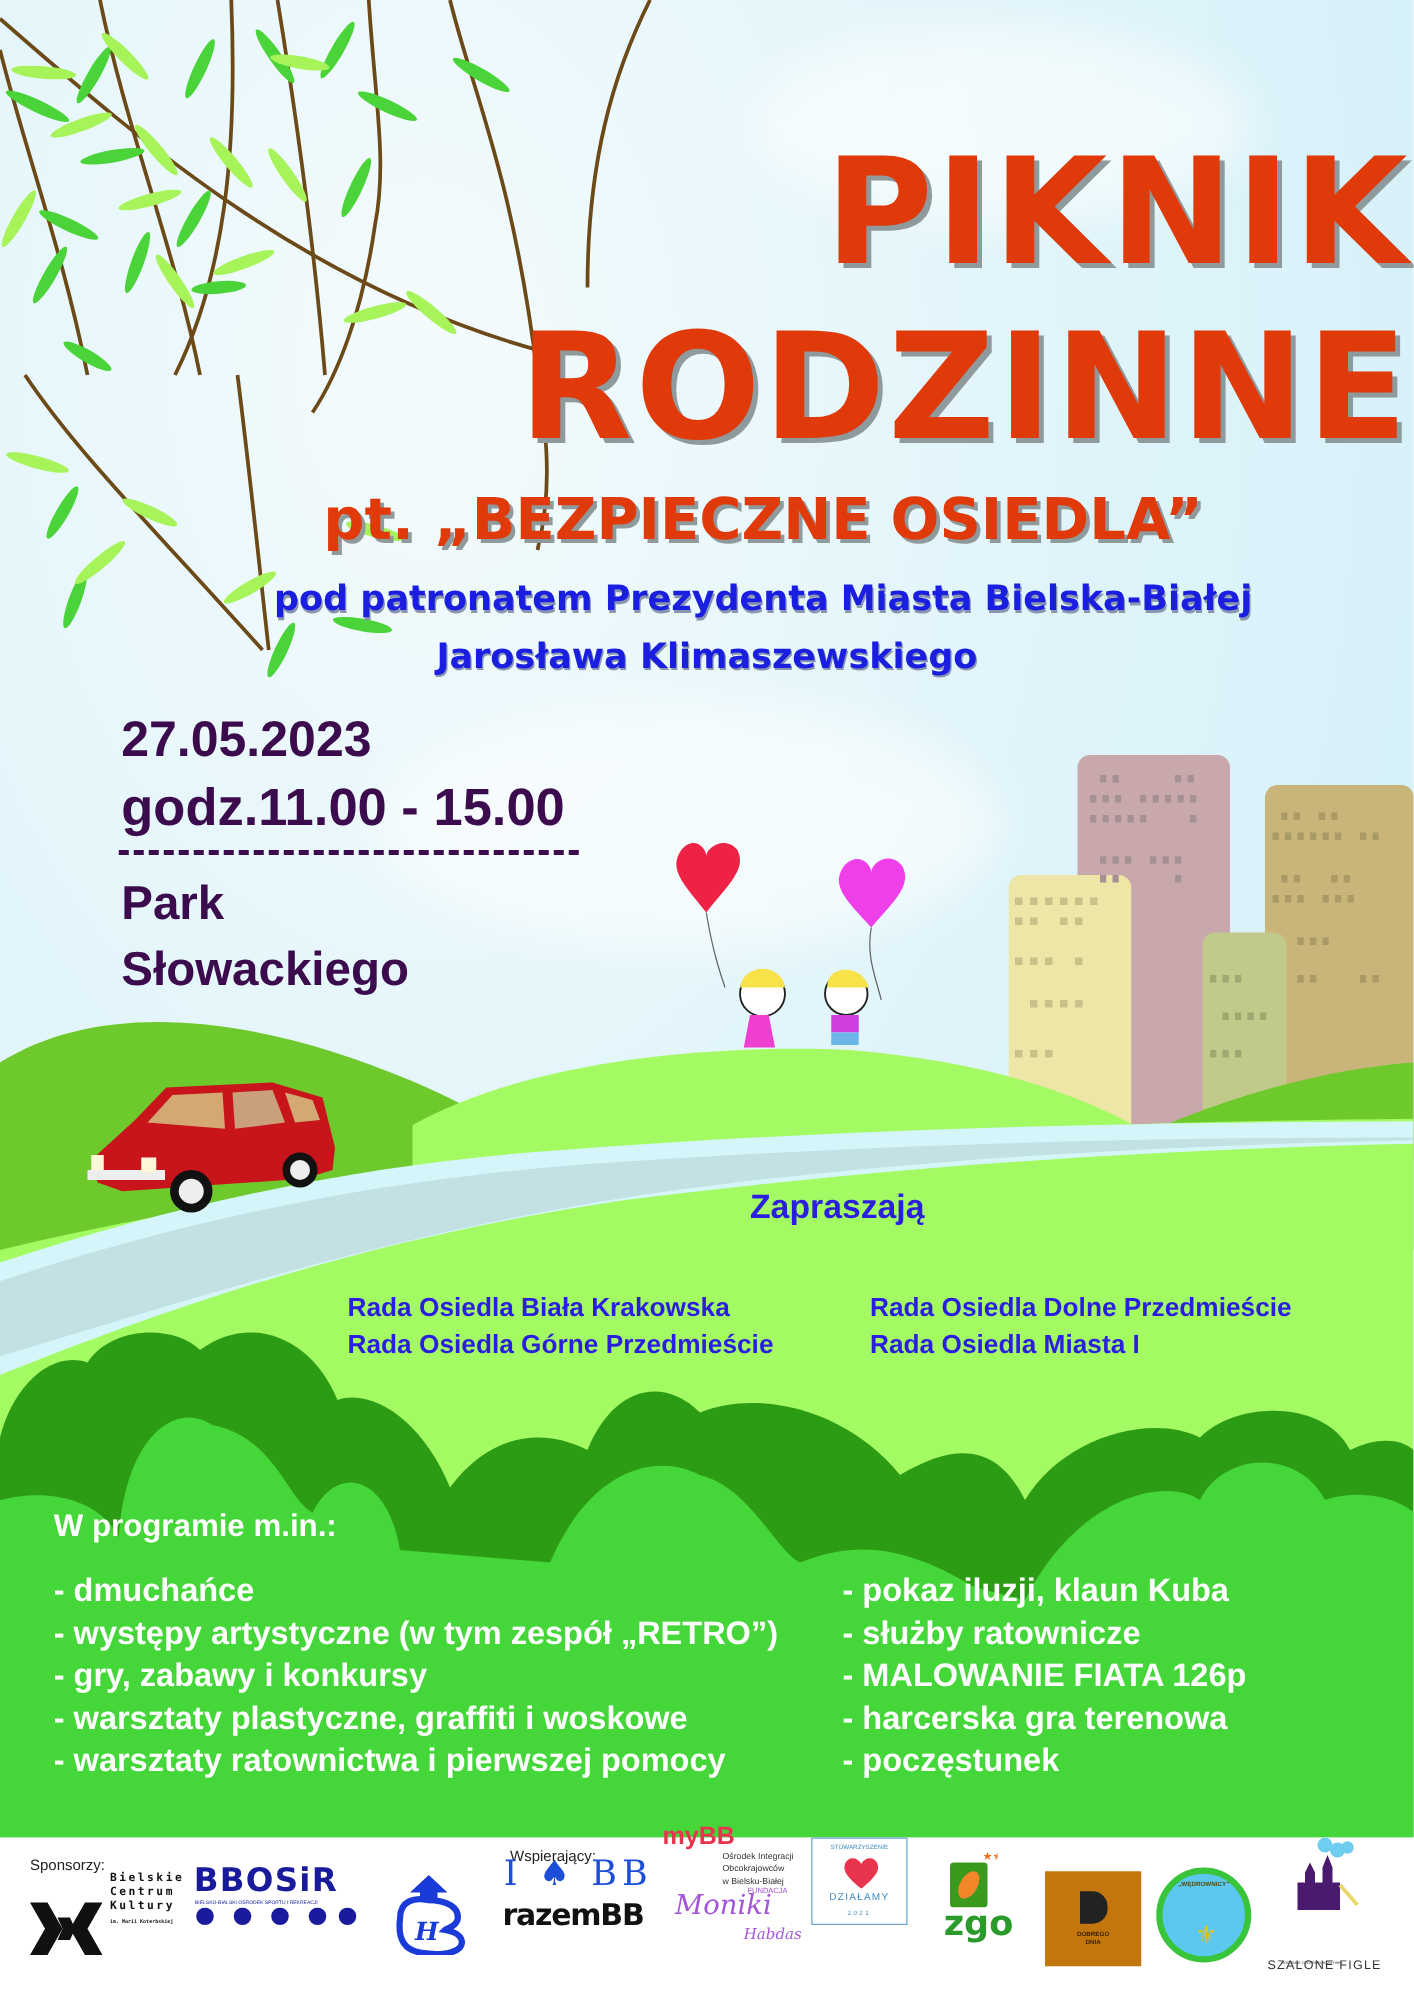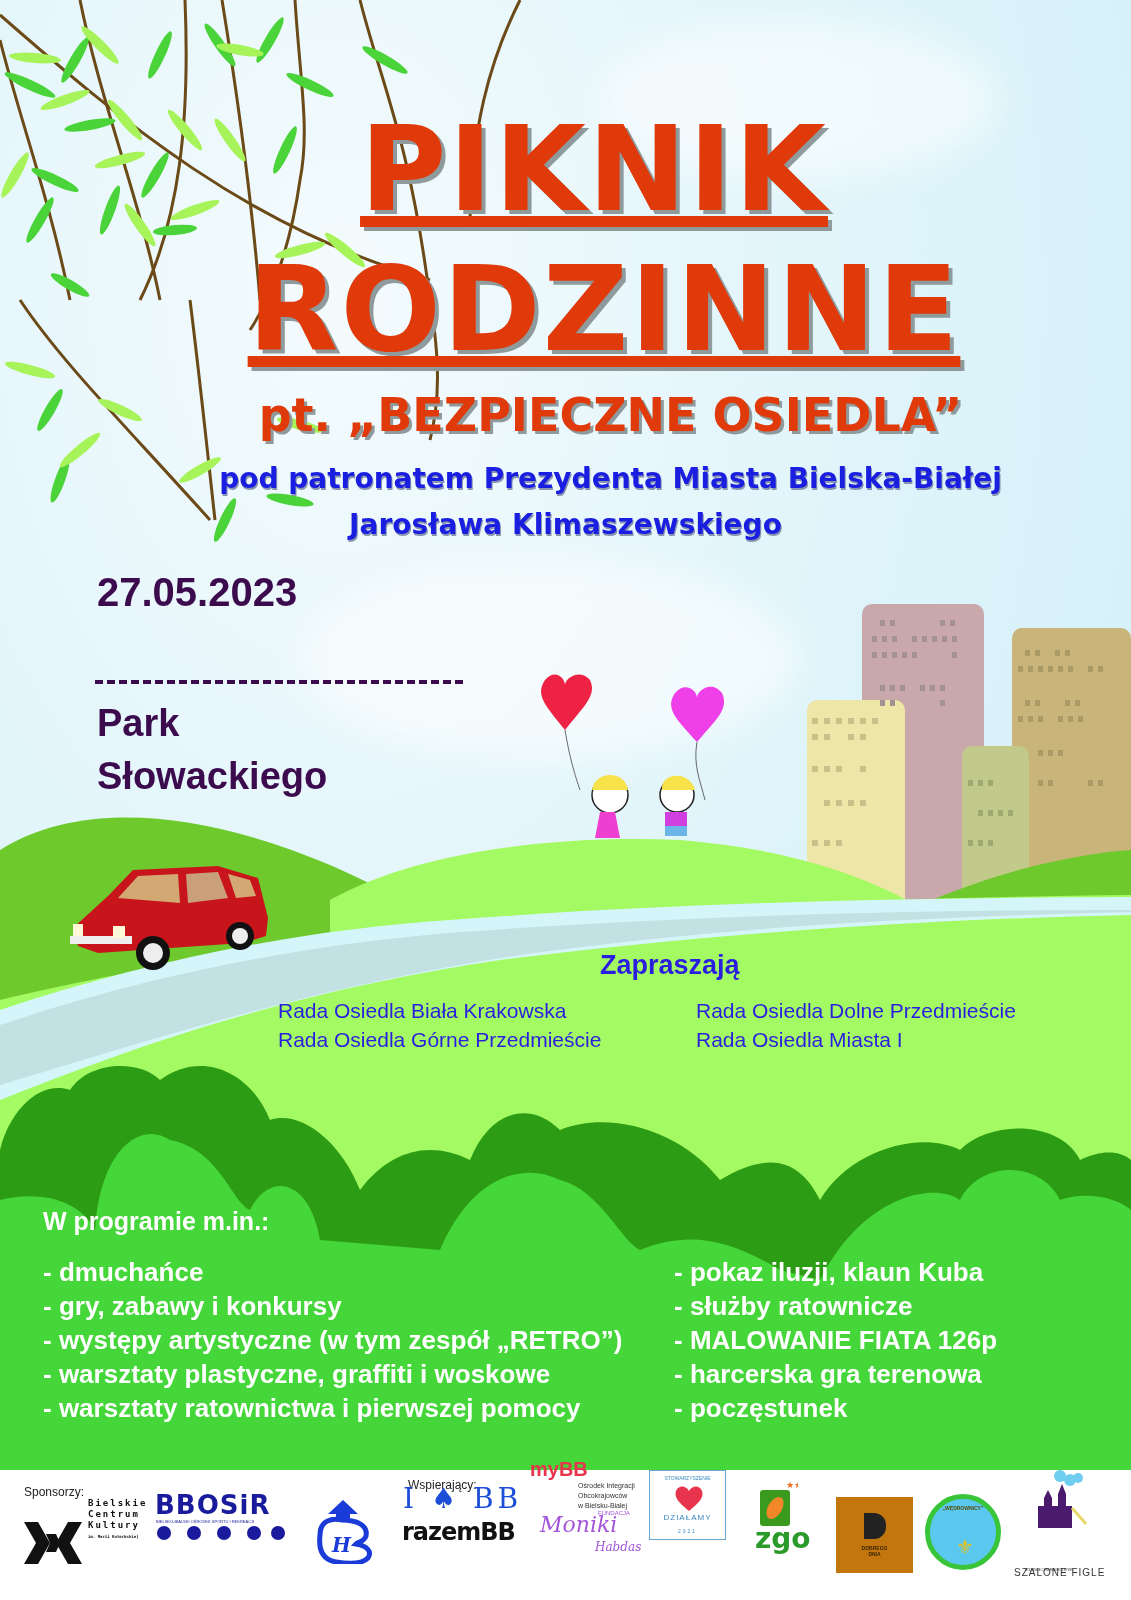--- a/index.html
+++ b/index.html
@@ -6,23 +6,23 @@
   html, body { width: 1131px; height: 1600px; overflow: hidden; }
   body { font-family: "Liberation Sans", sans-serif; background: #ffffff; position: relative; }
 
   .poster { position: absolute; left: 0; top: 0; width: 1131px; height: 1470px; overflow: hidden;
     background: radial-gradient(ellipse at 30% 20%, #f4fbfd 0%, #def4fa 50%, #cfeef8 100%); }
 
   .sky-cloud { position: absolute; border-radius: 50%; background: rgba(255,255,255,0.55); filter: blur(18px); }
 
   .branches { position: absolute; left: 0; top: 0; width: 600px; height: 560px; }
 
-  .title { position: absolute; left: 0; width: 1128px; text-align: center; color: #e03a0a;
+  .title { position: absolute; left: 0; width: 1128px; text-align: right; color: #e03a0a;
     font-family: "DejaVu Sans", sans-serif; font-weight: bold; letter-spacing: 2px;
-    text-shadow: 4px 4px 0 #8f9a9c; text-decoration: underline; }
+    text-shadow: 4px 4px 0 #8f9a9c; }
   .title-1 { top: 100px; font-size: 118px; padding-left: 60px; }
   .title-2 { top: 240px; font-size: 118px; padding-left: 80px; }
   .subtitle { position: absolute; top: 388px; left: 0; width: 1131px; text-align: center; padding-left: 90px;
     color: #e03a0a; font-family: "DejaVu Sans", sans-serif; font-weight: bold; font-size: 46px; text-shadow: 3px 3px 0 #8f9a9c; }
   .patron { position: absolute; left: 0; width: 1131px; text-align: center; color: #1a1ee0;
     font-family: "DejaVu Sans", sans-serif; font-weight: bold; font-size: 28px; text-shadow: 1px 2px 0 #8a96b0; }
   .patron-1 { top: 462px; padding-left: 90px; }
   .patron-2 { top: 508px; }
 
   .info { position: absolute; left: 97px; color: #3b0b4e; font-weight: bold; font-family: "Liberation Sans", sans-serif; }
@@ -30,21 +30,21 @@
   .info-time { top: 622px; font-size: 42px; }
   .info-dash { top: 680px; left: 95px; width: 368px; height: 0; border-top: 4px dashed #3b0b4e; }
   .info-place1 { top: 702px; font-size: 38px; }
   .info-place2 { top: 755px; font-size: 38px; }
 
   .building { position: absolute; border-radius: 10px 10px 0 0; }
 
   .scene { position: absolute; left: 0; top: 0; width: 1131px; height: 1470px; }
 
   .zap-title { position: absolute; top: 950px; left: 600px; color: #2a1ee0; font-weight: bold; font-size: 27px; }
-  .org { position: absolute; color: #2a1ee0; font-weight: normal; font-size: 21px; white-space: nowrap; }
+  .org { position: absolute; color: #2a1ee0; font-weight: bold; font-size: 21px; white-space: nowrap; margin-top: 36px; }
 
   .prog-title { position: absolute; left: 43px; top: 1207px; color: #ffffff; font-weight: bold; font-size: 25px; }
   .prog-list { position: absolute; list-style: none; color: #ffffff; font-weight: bold; font-size: 26px; line-height: 34px; }
   .prog-left { left: 43px; top: 1255px; }
   .prog-right { left: 674px; top: 1255px; }
 
   .footer { position: absolute; left: 0; top: 1472px; width: 1131px; height: 128px; background: #ffffff; }
   .f-label { position: absolute; font-size: 12px; color: #222; }
   .logo { position: absolute; }
   .bck-text { position: absolute; left: 88px; top: 1498px; font-family: "DejaVu Sans Mono", monospace; font-weight: bold; font-size: 9px; line-height: 11px; letter-spacing: 2px; color: #111; }
@@ -133,20 +133,21 @@
     </g>
   </svg>
 
   <div class="title title-1">PIKNIK</div>
   <div class="title title-2">RODZINNE</div>
   <div class="subtitle">pt. „BEZPIECZNE OSIEDLA”</div>
   <div class="patron patron-1">pod patronatem Prezydenta Miasta Bielska-Białej</div>
   <div class="patron patron-2">Jarosława Klimaszewskiego</div>
 
   <div class="info info-date">27.05.2023</div>
+  <div class="info info-time">godz.11.00 - 15.00</div>
   <div class="info info-dash"></div>
   <div class="info info-place1">Park</div>
   <div class="info info-place2">Słowackiego</div>
 
   <div class="building" style="left:1012px;top:628px;width:119px;height:300px;background:#c9b57a;"></div>
   <div class="building" style="left:862px;top:604px;width:122px;height:320px;background:#c8a8ab;"></div>
   <div class="building" style="left:807px;top:700px;width:98px;height:230px;background:#ede6a6;"></div>
   <div class="building" style="left:962px;top:746px;width:67px;height:180px;background:#c1c98b;"></div>
   <svg style="position:absolute;left:800px;top:600px;width:331px;height:330px;">
     <g fill="#a59193">
@@ -295,22 +296,22 @@
 
   <div class="zap-title">Zapraszają</div>
   <div class="org" style="left:278px;top:999px;">Rada Osiedla Biała Krakowska</div>
   <div class="org" style="left:696px;top:999px;">Rada Osiedla Dolne Przedmieście</div>
   <div class="org" style="left:278px;top:1028px;">Rada Osiedla Górne Przedmieście</div>
   <div class="org" style="left:696px;top:1028px;">Rada Osiedla Miasta I</div>
 
   <div class="prog-title">W programie m.in.:</div>
   <ul class="prog-list prog-left">
     <li>- dmuchańce</li>
+    <li>- występy artystyczne (w tym zespół „RETRO”)</li>
     <li>- gry, zabawy i konkursy</li>
-    <li>- występy artystyczne (w tym zespół „RETRO”)</li>
     <li>- warsztaty plastyczne, graffiti i woskowe</li>
     <li>- warsztaty ratownictwa i pierwszej pomocy</li>
   </ul>
   <ul class="prog-list prog-right">
     <li>- pokaz iluzji, klaun Kuba</li>
     <li>- służby ratownicze</li>
     <li>- MALOWANIE FIATA 126p</li>
     <li>- harcerska gra terenowa</li>
     <li>- poczęstunek</li>
   </ul>

